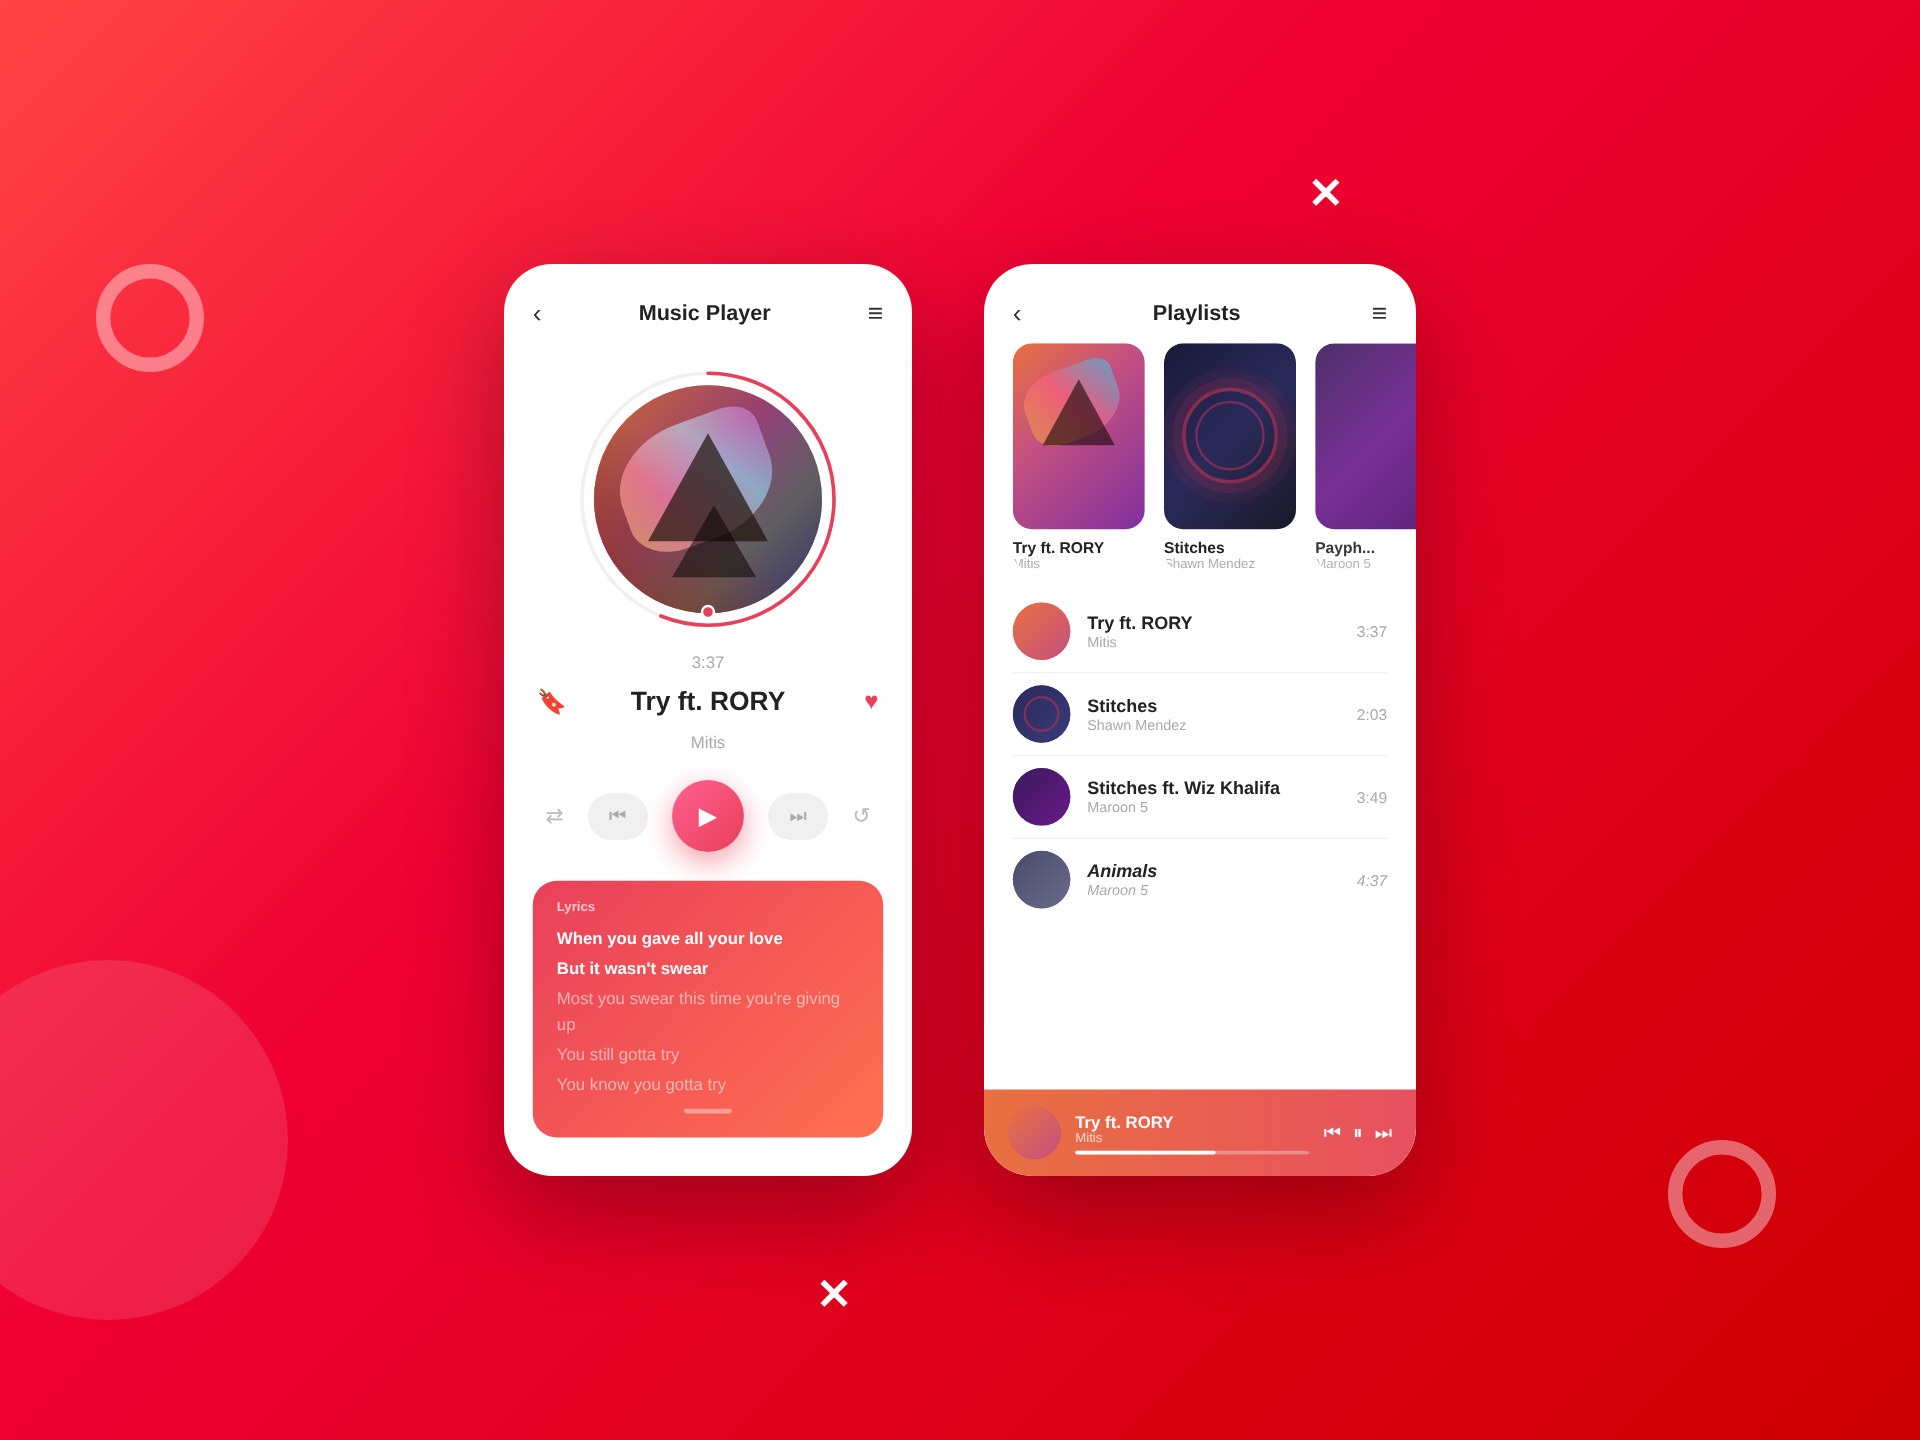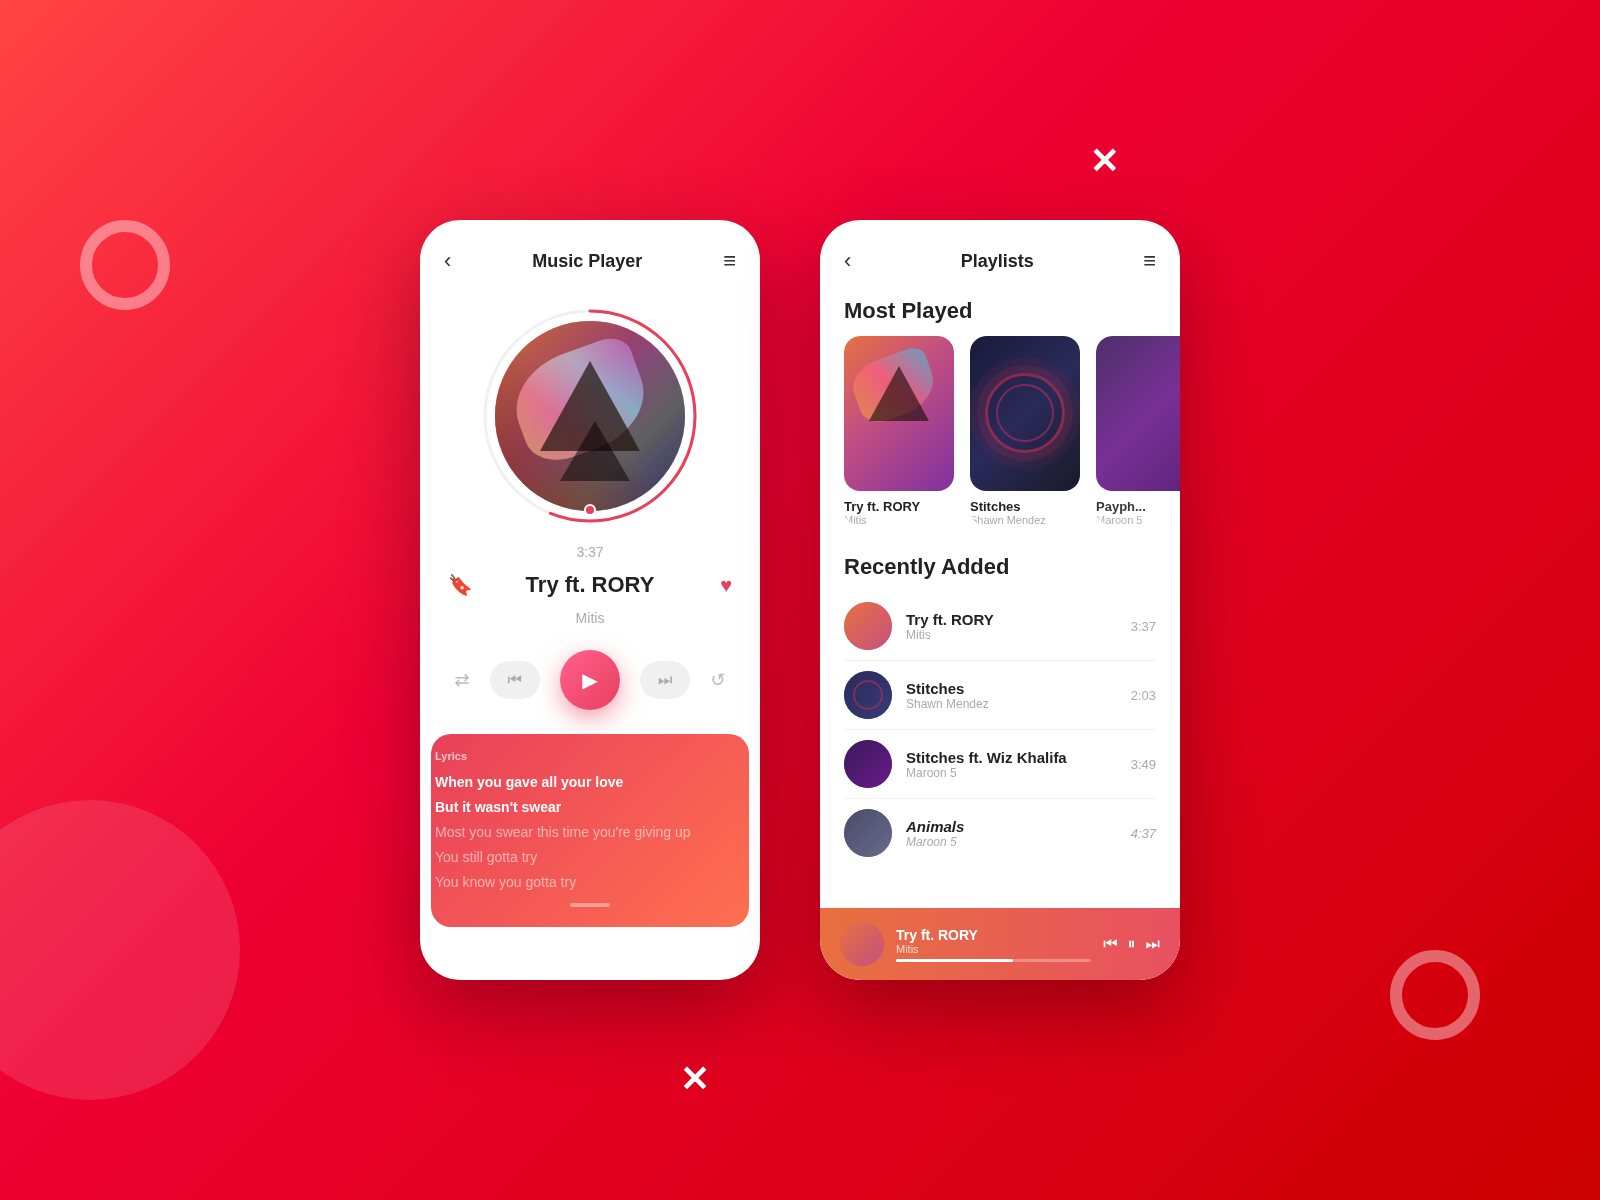--- a/index.html
+++ b/index.html
@@ -239,22 +239,22 @@
       align-items: center;
       justify-content: center;
       font-size: 20px;
       color: white;
       cursor: pointer;
       box-shadow: 0 8px 24px rgba(232,64,90,0.5);
     }
     .lyrics-section {
       background: linear-gradient(135deg, #e8405a, #ff7050);
       border-radius: 20px;
-      margin: 8px 11px 20px;
-      padding: 16px 4px;
+      margin: 8px 24px 20px;
+      padding: 16px 20px;
     }
     .lyrics-label {
       font-size: 11px;
       color: rgba(255,255,255,0.7);
       margin-bottom: 10px;
       font-weight: 600;
     }
     .lyrics-line {
       font-size: 14px;
       color: white;
@@ -524,21 +524,20 @@
   </div>
 
   <div class="phone-card playlists-card">
 
     <div class="card-header">
       <span class="header-icon">‹</span>
       <span class="header-title">Playlists</span>
       <span class="header-icon">≡</span>
     </div>
 
-    <div class="section-title">Most Played</div>
     <div class="most-played-scroll">
 
       <div class="playlist-thumb">
         <div class="thumb-art thumb-art-1">
           <div class="thumb-art-inner">
             <div class="thumb-brush"></div>
             <div class="thumb-triangle"></div>
           </div>
         </div>
         <div class="thumb-song-title">Try ft. RORY</div>
@@ -557,21 +556,20 @@
 
       <div class="playlist-thumb" style="opacity:0.9">
         <div class="thumb-art thumb-art-3">
           <div class="thumb-art-inner"></div>
         </div>
         <div class="thumb-song-title">Payph...</div>
         <div class="thumb-song-artist">Maroon 5</div>
       </div>
     </div>
 
-    <div class="section-title">Recently Added</div>
     <div class="recently-added-list">
 
       <div class="song-list-item">
         <div class="list-thumb list-thumb-1">
           <div style="width:100%;height:100%;background:linear-gradient(135deg,#e87040,#c45080);border-radius:50%;"></div>
         </div>
         <div class="list-song-info">
           <div class="list-song-title">Try ft. RORY</div>
           <div class="list-song-artist">Mitis</div>
         </div>

